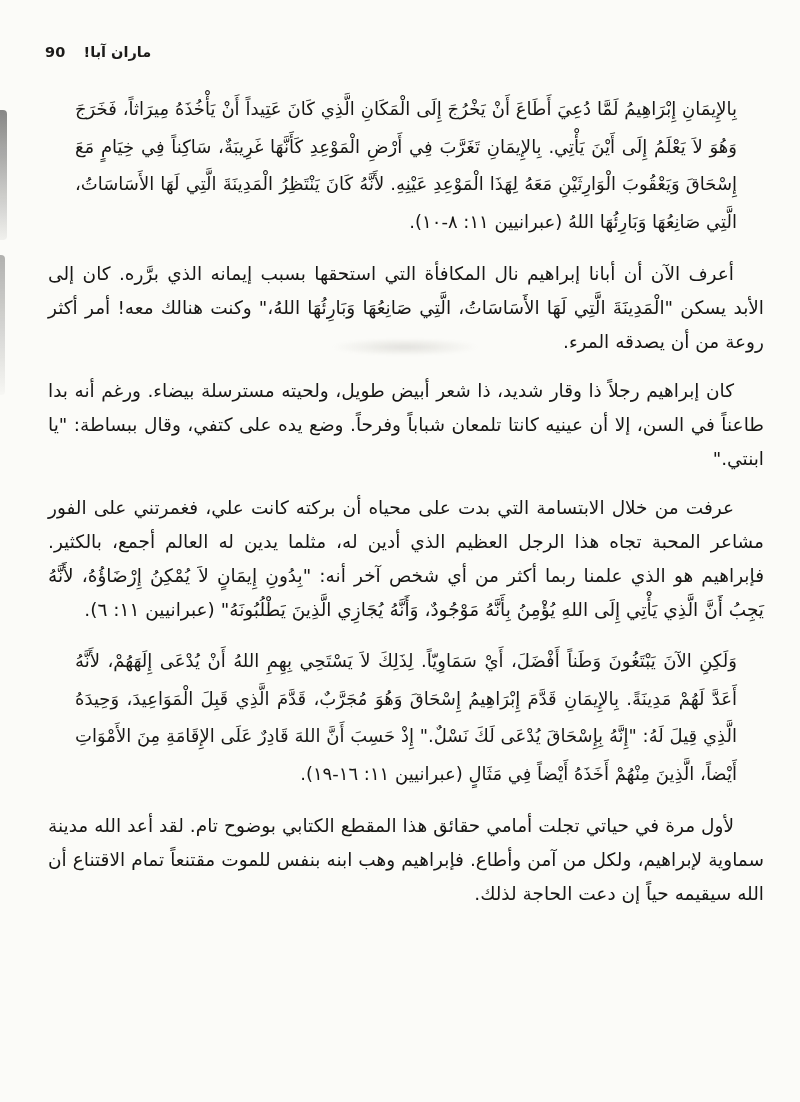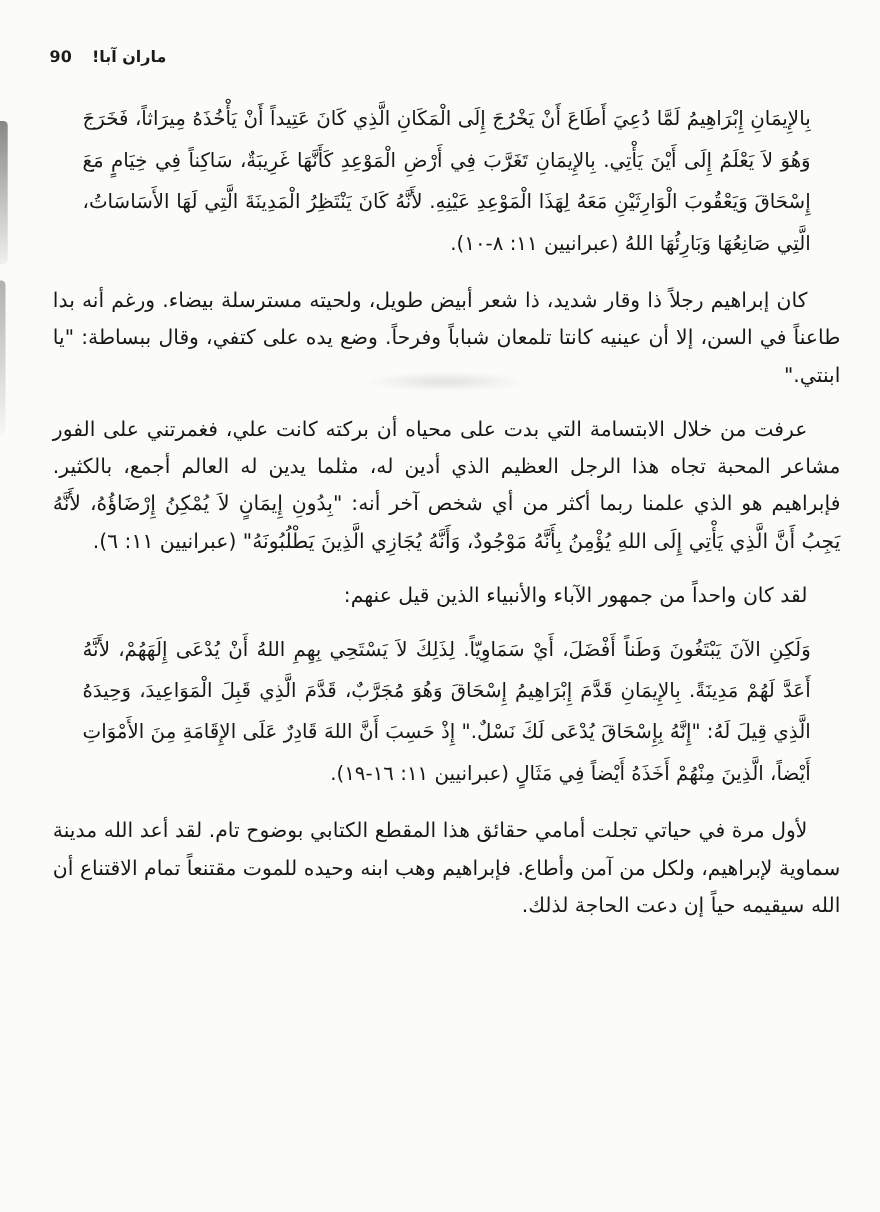--- a/index.html
+++ b/index.html
@@ -90,24 +90,24 @@
 
 <div class="page">
 
   <div class="running-head">
     <span>ماران آبا!</span>
     <span>90</span>
   </div>
 
   <div class="page-body">
     <p class="quote-par">بِالإِيمَانِ إِبْرَاهِيمُ لَمَّا دُعِيَ أَطَاعَ أَنْ يَخْرُجَ إِلَى الْمَكَانِ الَّذِي كَانَ عَتِيداً أَنْ يَأْخُذَهُ مِيرَاثاً، فَخَرَجَ وَهُوَ لاَ يَعْلَمُ إِلَى أَيْنَ يَأْتِي. بِالإِيمَانِ تَغَرَّبَ فِي أَرْضِ الْمَوْعِدِ كَأَنَّهَا غَرِيبَةٌ، سَاكِناً فِي خِيَامٍ مَعَ إِسْحَاقَ وَيَعْقُوبَ الْوَارِثَيْنِ مَعَهُ لِهَذَا الْمَوْعِدِ عَيْنِهِ. لأَنَّهُ كَانَ يَنْتَظِرُ الْمَدِينَةَ الَّتِي لَهَا الأَسَاسَاتُ، الَّتِي صَانِعُهَا وَبَارِئُهَا اللهُ (عبرانيين ١١: ٨-١٠).</p>
+    <p class="body-par">أعرف الآن أن أبانا إبراهيم نال المكافأة التي استحقها بسبب إيمانه الذي برَّره. كان إلى الأبد يسكن "الْمَدِينَةَ الَّتِي لَهَا الأَسَاسَاتُ، الَّتِي صَانِعُهَا وَبَارِئُهَا اللهُ،" وكنت هنالك معه! أمر أكثر روعة من أن يصدقه المرء.</p>
     <p class="body-par">كان إبراهيم رجلاً ذا وقار شديد، ذا شعر أبيض طويل، ولحيته مسترسلة بيضاء. ورغم أنه بدا طاعناً في السن، إلا أن عينيه كانتا تلمعان شباباً وفرحاً. وضع يده على كتفي، وقال ببساطة: "يا ابنتي."</p>
     <p class="body-par">عرفت من خلال الابتسامة التي بدت على محياه أن بركته كانت علي، فغمرتني على الفور مشاعر المحبة تجاه هذا الرجل العظيم الذي أدين له، مثلما يدين له العالم أجمع، بالكثير. فإبراهيم هو الذي علمنا ربما أكثر من أي شخص آخر أنه: "بِدُونِ إِيمَانٍ لاَ يُمْكِنُ إِرْضَاؤُهُ، لأَنَّهُ يَجِبُ أَنَّ الَّذِي يَأْتِي إِلَى اللهِ يُؤْمِنُ بِأَنَّهُ مَوْجُودٌ، وَأَنَّهُ يُجَازِي الَّذِينَ يَطْلُبُونَهُ" (عبرانيين ١١: ٦).</p>
-    <p class="lead-line">لقد كان واحداً من جمهور الآباء والأنبياء الذين قيل عنهم:</p>
     <p class="quote-par">وَلَكِنِ الآنَ يَبْتَغُونَ وَطَناً أَفْضَلَ، أَيْ سَمَاوِيّاً. لِذَلِكَ لاَ يَسْتَحِي بِهِمِ اللهُ أَنْ يُدْعَى إِلَهَهُمْ، لأَنَّهُ أَعَدَّ لَهُمْ مَدِينَةً. بِالإِيمَانِ قَدَّمَ إِبْرَاهِيمُ إِسْحَاقَ وَهُوَ مُجَرَّبٌ، قَدَّمَ الَّذِي قَبِلَ الْمَوَاعِيدَ، وَحِيدَهُ الَّذِي قِيلَ لَهُ: "إِنَّهُ بِإِسْحَاقَ يُدْعَى لَكَ نَسْلٌ." إِذْ حَسِبَ أَنَّ اللهَ قَادِرٌ عَلَى الإِقَامَةِ مِنَ الأَمْوَاتِ أَيْضاً، الَّذِينَ مِنْهُمْ أَخَذَهُ أَيْضاً فِي مَثَالٍ (عبرانيين ١١: ١٦-١٩).</p>
-    <p class="body-par">لأول مرة في حياتي تجلت أمامي حقائق هذا المقطع الكتابي بوضوح تام. لقد أعد الله مدينة سماوية لإبراهيم، ولكل من آمن وأطاع. فإبراهيم وهب ابنه وحيده للموت مقتنعاً تمام الاقتناع أن الله سيقيمه حياً إن دعت الحاجة لذلك.</p>
+    <p class="body-par">لأول مرة في حياتي تجلت أمامي حقائق هذا المقطع الكتابي بوضوح تام. لقد أعد الله مدينة سماوية لإبراهيم، ولكل من آمن وأطاع. فإبراهيم وهب ابنه بنفس للموت مقتنعاً تمام الاقتناع أن الله سيقيمه حياً إن دعت الحاجة لذلك.</p>
   </div>
 
   <div class="smudge smudge-a"></div>
   <div class="smudge smudge-b"></div>
   <div class="smudge smudge-c"></div>
 
 </div>
 
 </body></html>

